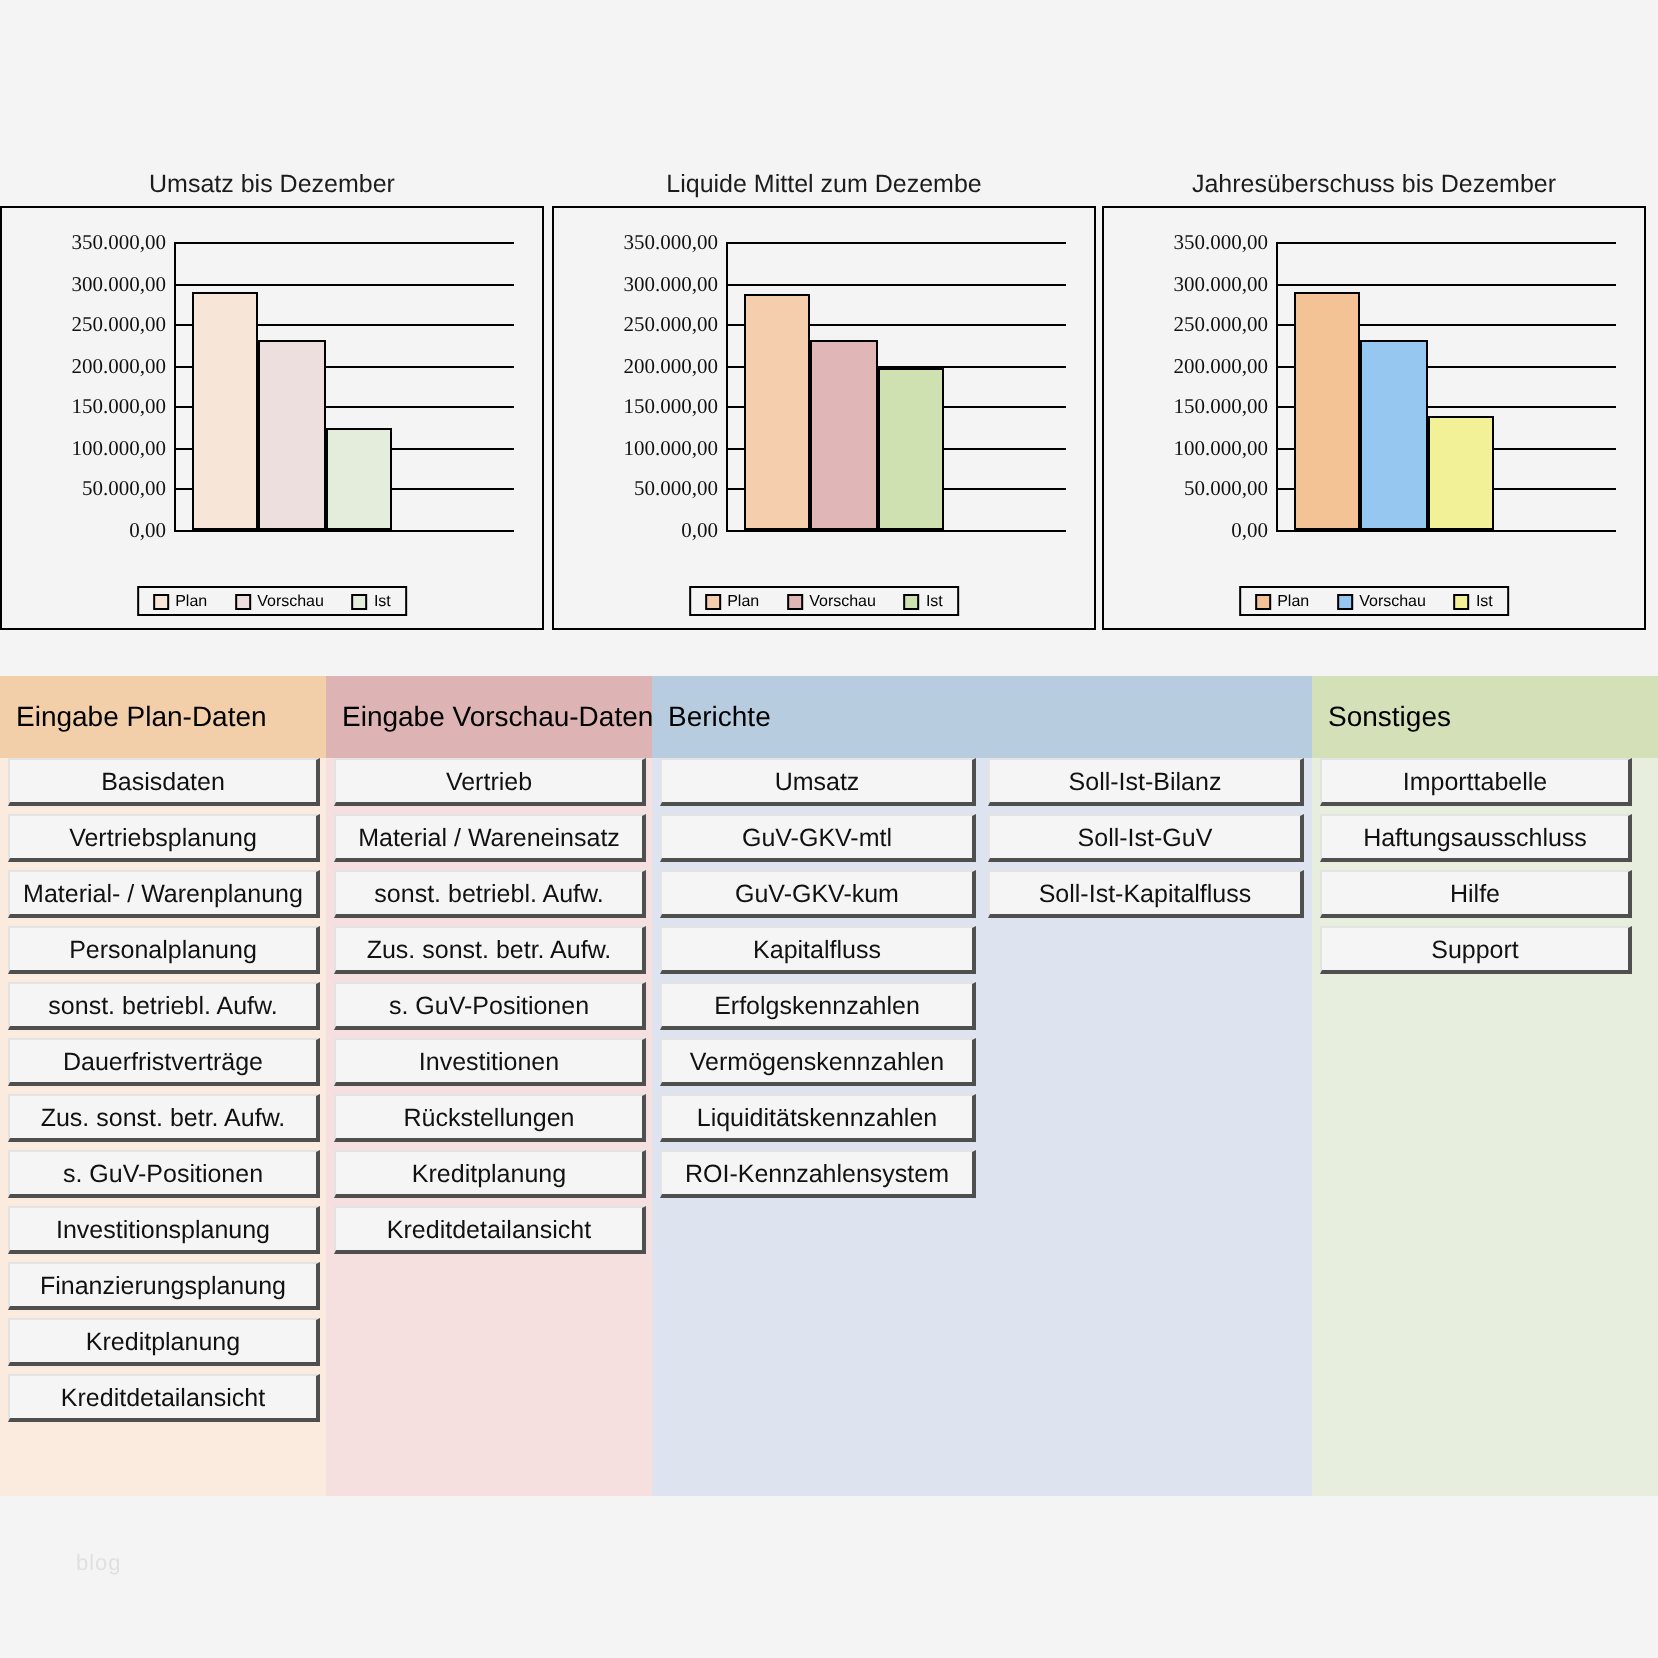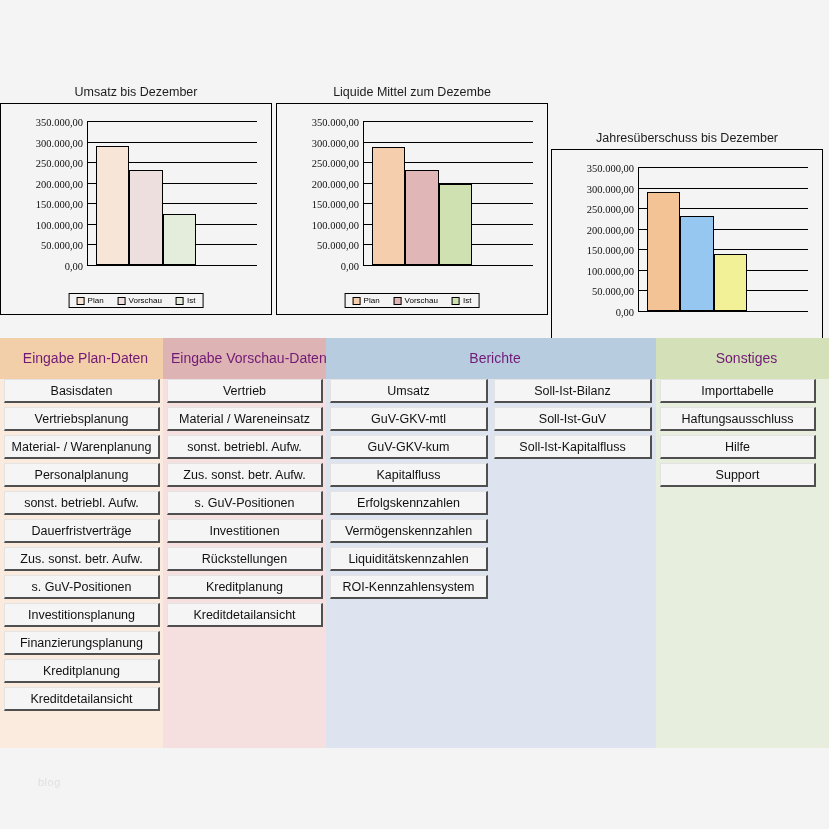--- a/index.html
+++ b/index.html
@@ -23,21 +23,21 @@
     width: 829px;
     height: 235px;
   }
   .chart-block {
     position: absolute;
     top: 0;
     height: 235px;
   }
   .chart-block.c0 { left: 0px;   width: 272px; }
   .chart-block.c1 { left: 276px; width: 272px; }
-  .chart-block.c2 { left: 551px; width: 272px; margin-top: 46px; }
+  .chart-block.c2 { left: 551px; width: 272px; }
 
   .chart-title {
     text-align: center;
     font-size: 12.5px;
     color: #1c1c1c;
     line-height: 17px;
     height: 17px;
     white-space: nowrap;
     overflow: hidden;
     font-family: "Liberation Sans", sans-serif;
@@ -132,26 +132,25 @@
   .panel {
     position: relative;
     height: 410px;
     box-sizing: border-box;
   }
   .panel-head {
     height: 41px;
     line-height: 41px;
     padding-left: 8px;
     font-size: 14px;
-    color: #701a75;
+    color: #000000;
     font-family: "Liberation Sans", sans-serif;
     box-sizing: border-box;
     overflow: hidden;
     white-space: nowrap;
-    text-align: center;
   }
   .panel-body {
     position: absolute;
     top: 41px;
     left: 0;
     right: 0;
     bottom: 0;
   }
   .btn-col {
     position: absolute;

